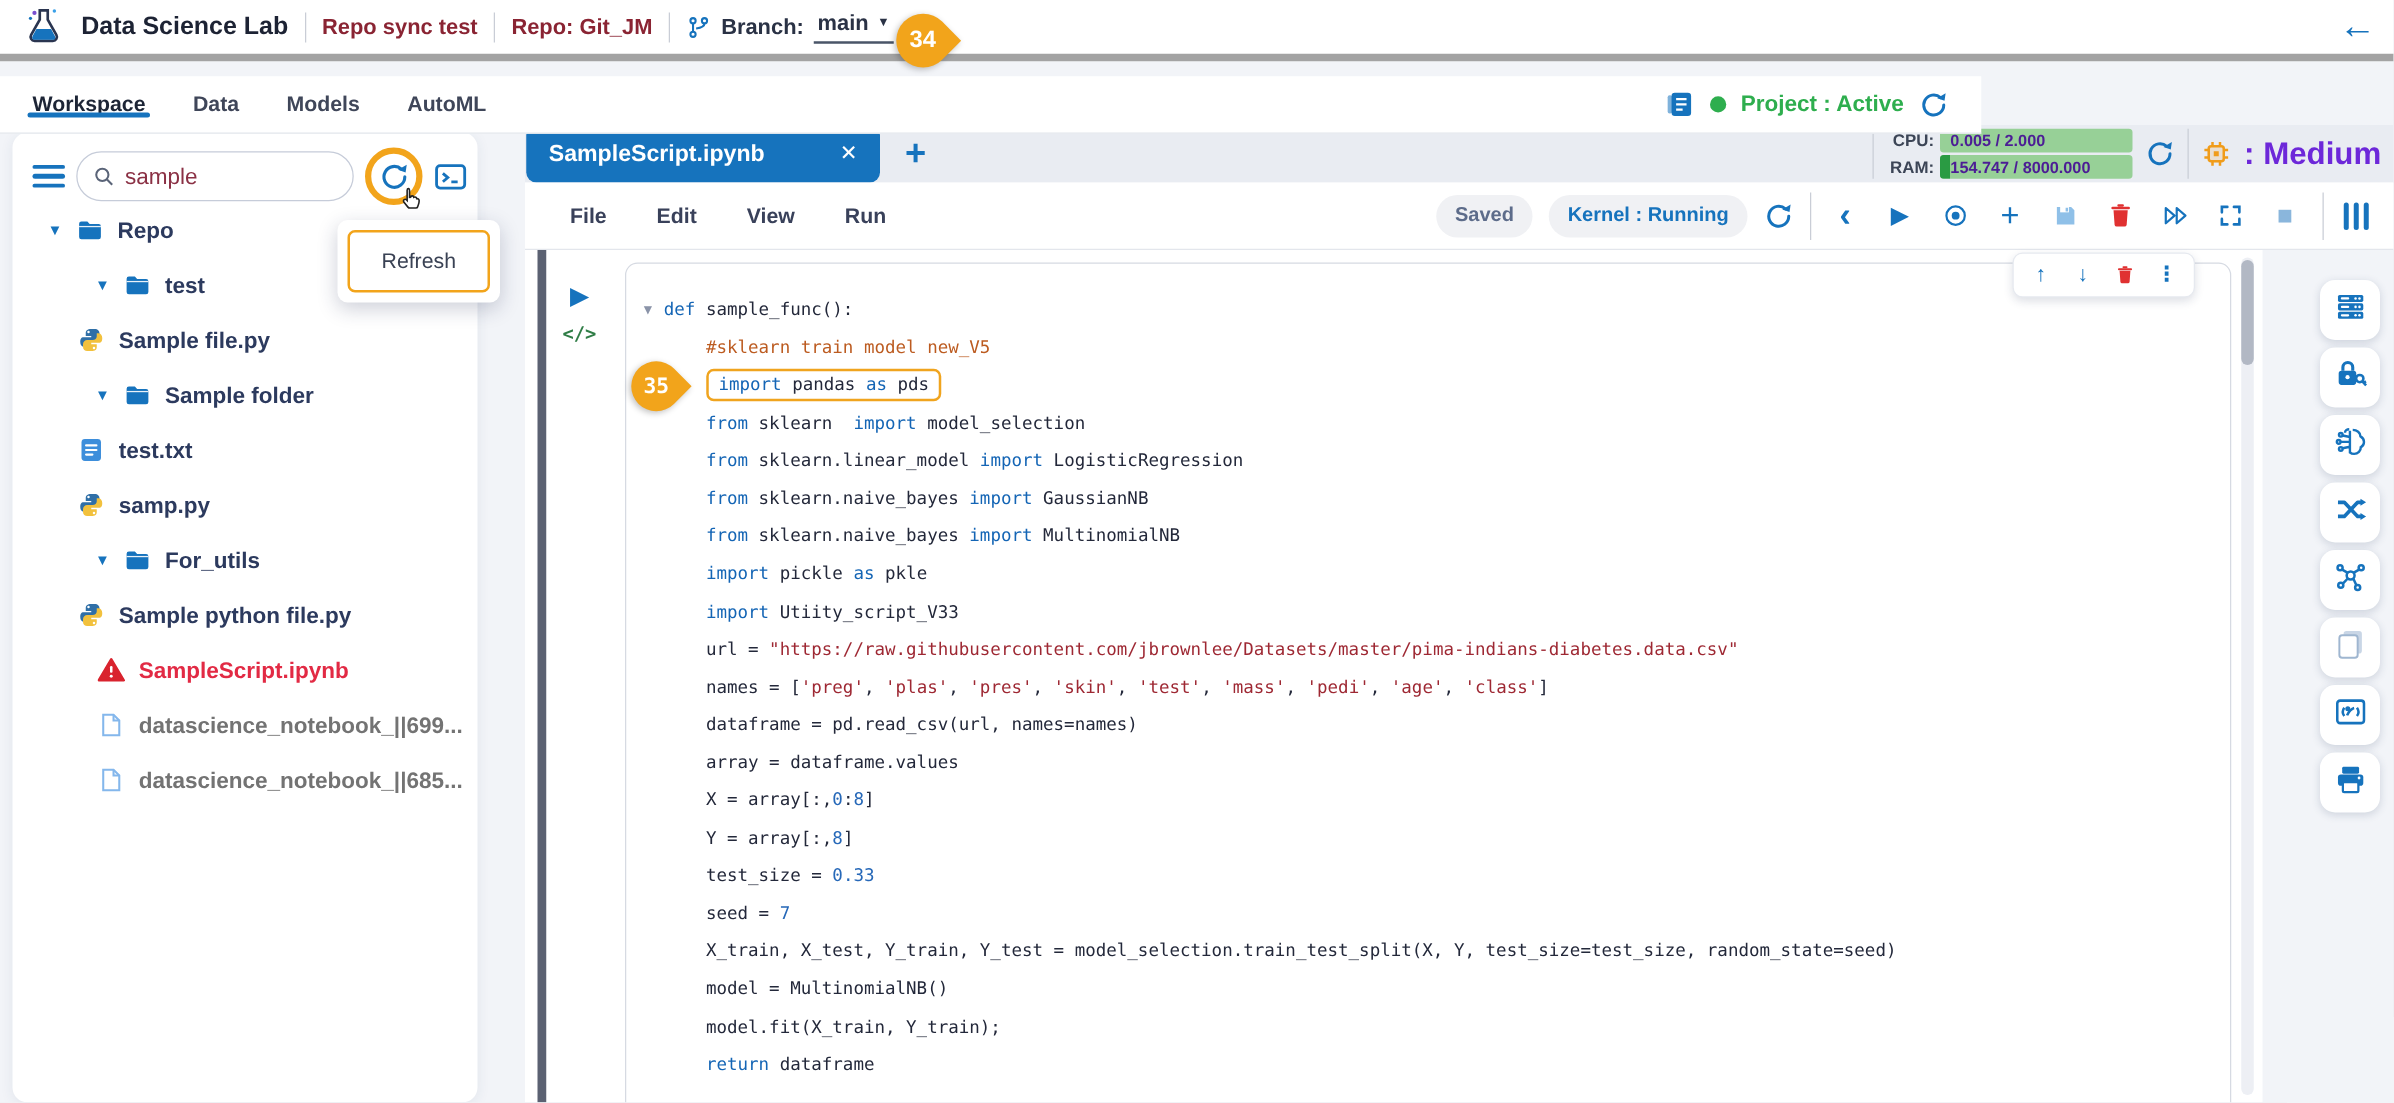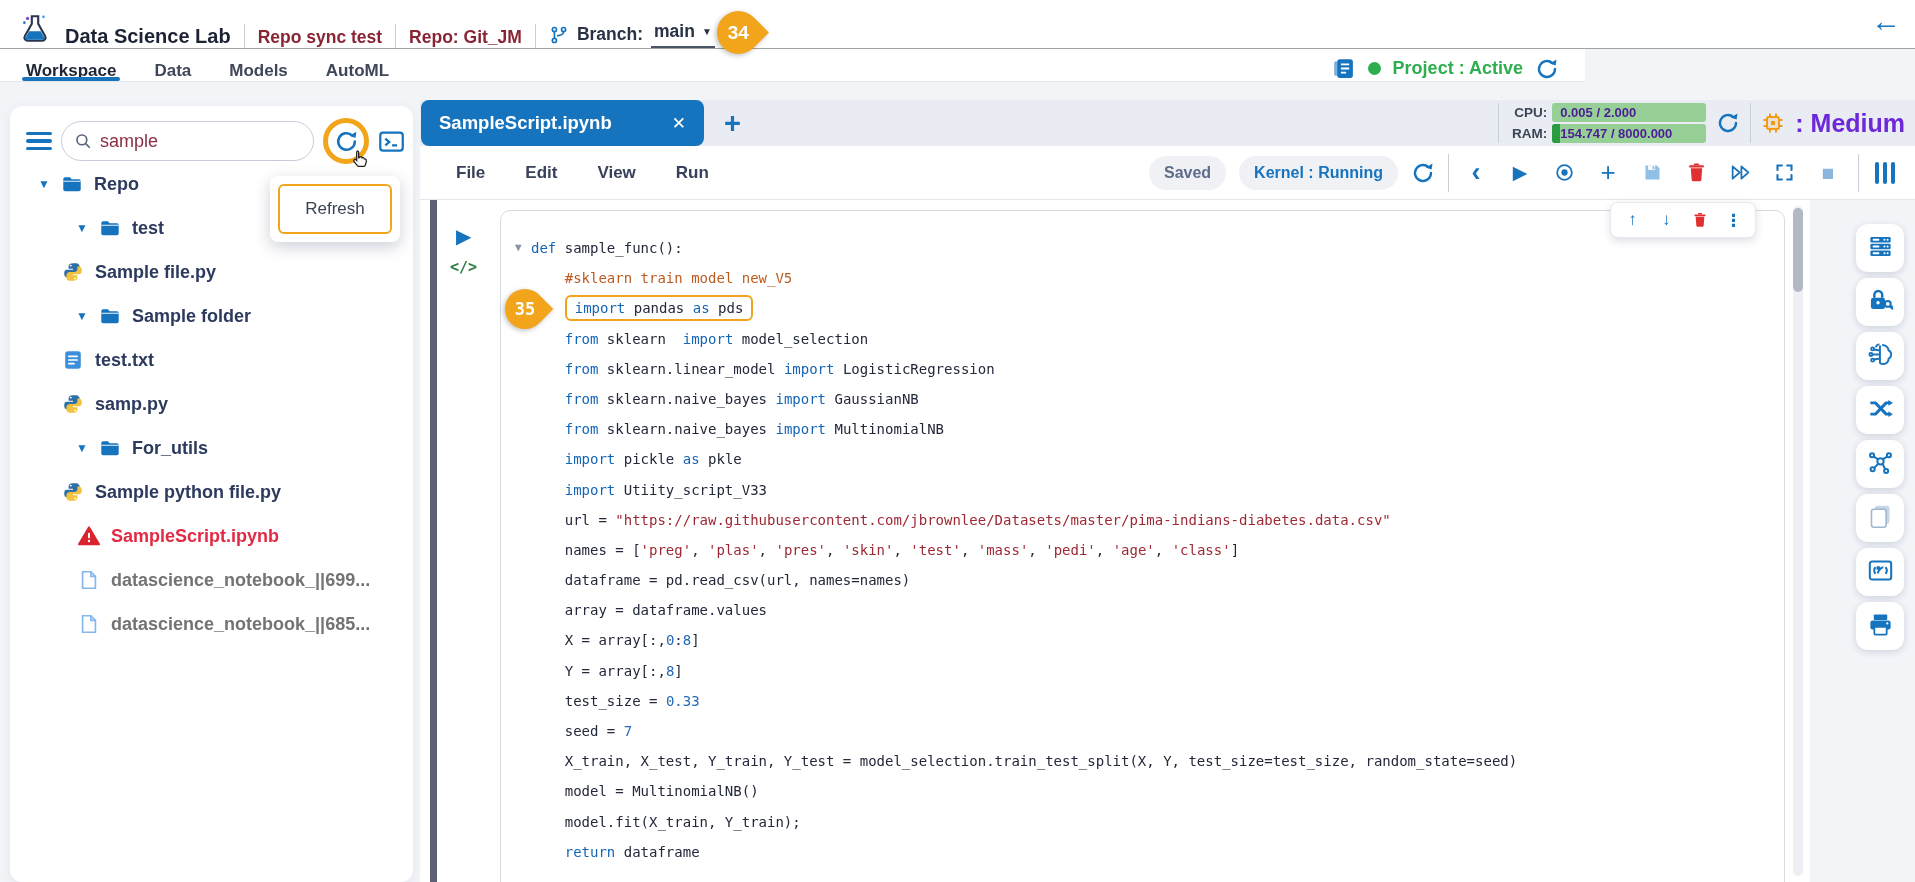--- a/index.html
+++ b/index.html
@@ -1,49 +1,49 @@
 <!DOCTYPE html>
 <html><head>
 <meta charset="utf-8">
 <style>
 *{margin:0;padding:0;box-sizing:border-box}
 body{font-family:"Liberation Sans","DejaVu Sans",sans-serif;background:#dfe3ea}
 .app{position:relative;width:1915px;height:882px;background:#f2f4f8;overflow:hidden}
 
 
-.topbar{position:absolute;left:0;top:0;width:1915px;height:49px;background:#fff;border-bottom:1px solid #a3a3a3;display:flex;align-items:flex-end;padding-left:18px;gap:13px;z-index:30}
+.topbar{position:absolute;left:0;top:0;width:1915px;height:49px;background:#fff;border-bottom:6px solid #a3a3a3;display:flex;align-items:center;padding-left:18px;gap:13px;z-index:30}
 .logo{width:34px;height:36px;flex:none}
 .app-title{font-size:20px;font-weight:bold;color:#1d2334}
 .vsep{width:1px;height:24px;background:#c9cdd6}
 .crumb{font-size:17.5px;color:#8a2433;font-weight:600;white-space:nowrap}
 .branch-wrap{display:flex;align-items:center;gap:8px}
 .branch-icon{width:20px;height:20px;color:#1673bd}
 .branch-label{font-size:17.5px;color:#2a3245;font-weight:600}
 .branch-value{font-size:17.5px;color:#2a3245;font-weight:600;border-bottom:2px solid #4a5568;padding:0 3px 4px;display:inline-flex;align-items:center;gap:7px}
 .caret-dn{font-size:10px;color:#2a3245}
 .marker{position:absolute;background:#f2a41b;border-radius:50% 0 50% 50%;transform:rotate(45deg);display:flex;align-items:center;justify-content:center;box-shadow:0 2px 5px rgba(0,0,0,.25)}
 .marker>span{transform:rotate(-45deg);color:#fff;font-weight:bold;font-size:19px}
 .marker-34{left:717px;top:11px;width:43px;height:43px}
 .toast{position:absolute;left:770px;top:5px;width:378px;height:56px;background:#0d8a12;border:3px solid #f2a41b;border-radius:8px;display:flex;align-items:center;justify-content:center;color:#fff;font-size:18px;font-weight:600;box-shadow:0 5px 12px rgba(0,0,0,.3)}
 .back-arrow{position:absolute;right:14px;top:4px;font-size:30px;color:#1673bd;font-weight:bold;cursor:pointer}
 
 
-.navbar{position:absolute;left:0;top:36px;width:1585px;height:46px;background:#fff;border-bottom:1px solid #e2e6ec;display:flex;align-items:flex-end;padding:0 26px;z-index:10}
+.navbar{position:absolute;left:0;top:61px;width:1585px;height:46px;background:#fff;border-bottom:1px solid #e2e6ec;display:flex;align-items:center;padding:0 26px;z-index:10}
 .nav-tabs{display:flex;gap:38px}
 .nav-tab{display:flex;align-items:center;font-size:17px;color:#3f4659;font-weight:600;position:relative;cursor:pointer}
 .nav-tab.active{color:#1d2536;font-weight:bold}
 .nav-tab.active::after{content:"";position:absolute;left:-4px;right:-4px;bottom:0;height:4px;background:#1673bd;border-radius:2px}
 .nav-right{margin-left:auto;display:flex;align-items:center;gap:12px}
 .files-icon{width:25px;height:25px;color:#1673bd}
 .status-dot{width:13px;height:13px;border-radius:50%;background:#2eae4e}
 .project-status{font-size:18px;color:#2eae4e;font-weight:600}
 .refresh-ic{width:24px;height:24px;color:#1673bd;cursor:pointer}
 
 
-.sidebar{position:absolute;left:10px;top:106px;width:403px;height:776px;background:#fff;border-radius:12px;box-shadow:0 2px 10px rgba(40,60,100,.08);z-index:5}
+.sidebar{position:absolute;left:10px;top:106px;width:372px;height:776px;background:#fff;border-radius:12px;box-shadow:0 2px 10px rgba(40,60,100,.08);z-index:5}
 .sidebar-top{display:flex;align-items:center;gap:9px;padding:12px 8px 0 16px}
 .hamburger{width:26px;display:flex;flex-direction:column;gap:4px;cursor:pointer;flex:none}
 .hamburger i{display:block;height:3.5px;background:#1673bd;border-radius:2px}
 .search-pill{flex:1;height:40px;border:1.5px solid #c6ccd9;border-radius:21px;display:flex;align-items:center;padding:0 12px;gap:8px;background:#fff;min-width:0}
 .search-pill svg{width:18px;height:18px;color:#5a6478;flex:none}
 .search-input{border:none;outline:none;font-size:18px;color:#8a3044;width:100%;font-family:inherit;background:transparent}
 .refresh-ring{position:relative;width:46px;height:46px;border:5px solid #f2a41b;border-radius:50%;display:flex;align-items:center;justify-content:center;flex:none;cursor:pointer}
 .refresh-ring .refresh-ic{width:25px;height:25px}
 .cursor-glyph{position:absolute;right:-6px;bottom:-10px;width:22px;height:22px}
 .terminal-ic{width:27px;height:27px;color:#1673bd;flex:none;cursor:pointer}

